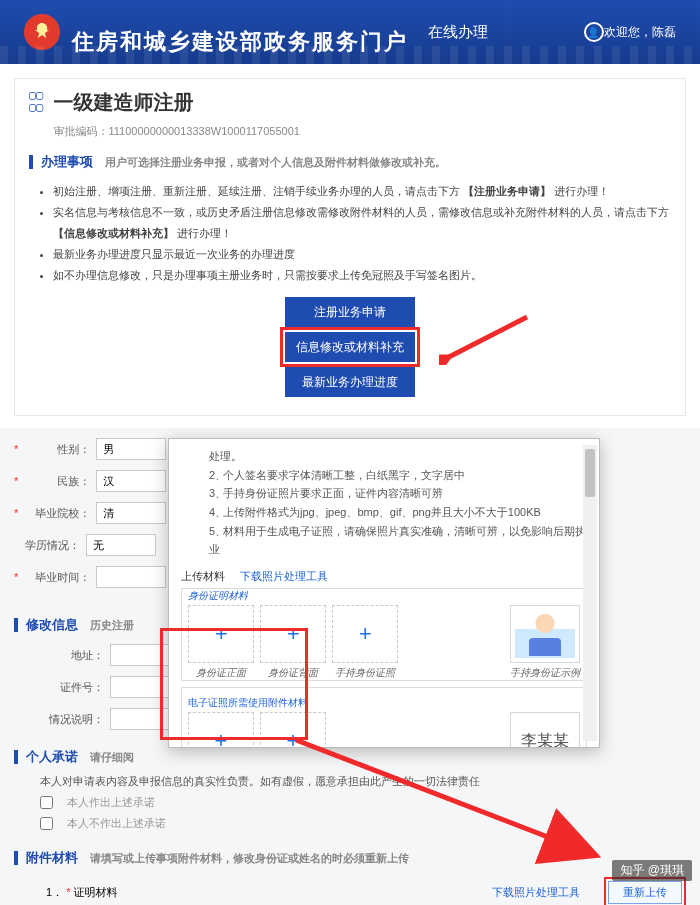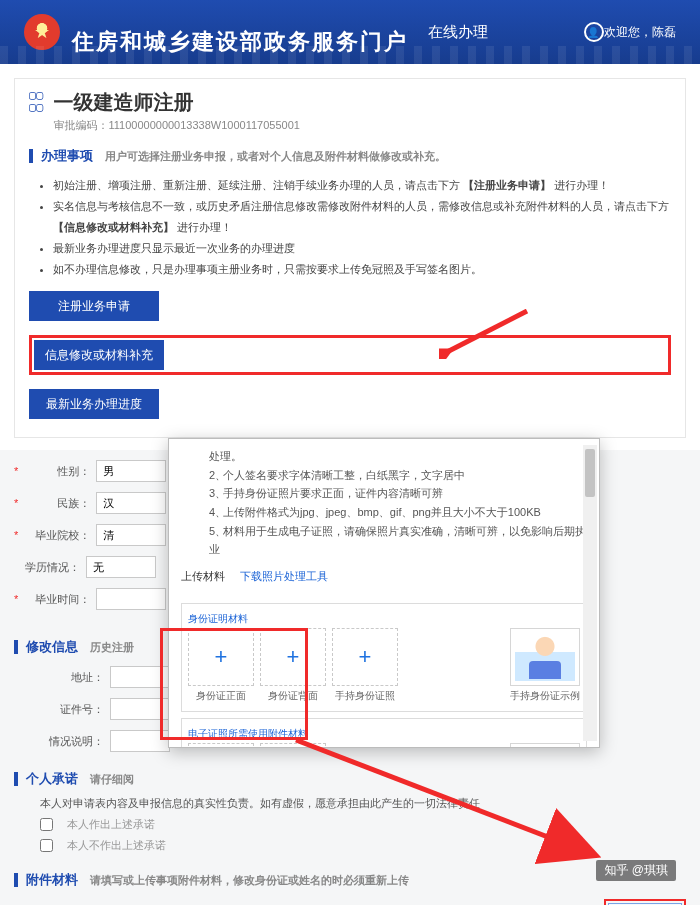--- a/index.html
+++ b/index.html
@@ -71,21 +71,21 @@
   }
   .panel-header {
     display: flex; align-items: flex-start; gap: 10px;
   }
   .qricon {
     font-family: monospace;
     color:#1f4cb0;
     line-height: 1;
   }
   .panel-title { font-size: 20px; font-weight: 700; color:#333; }
-  .panel-sub   { font-size: 11px; color:#888; margin-top:2px; }
+  .panel-sub   { font-size: 11px; color:#888; margin-top:8px; }
 
   .section-head {
     margin-top: 14px;
     font-size: 13px; font-weight: 700;
     color:#1f4cb0;
     display:flex; align-items:center; gap:8px;
   }
   .section-head::before{
     content:""; width:4px; height:14px; background:#1f4cb0;
   }
@@ -98,21 +98,21 @@
     list-style: disc;
     margin-left: 24px;
     font-size: 11px;
     color:#444;
     line-height: 1.9;
   }
   .notes b { font-weight:700;text-align:center; }
 
   .btn-col {
     margin-top: 12px;
-    display:flex; flex-direction:column; gap:14px;
+    display:flex; flex-direction:column; align-items:center; 
     position:relative;
   }
   .blue-btn {
     width: 130px; height: 30px;
     background:#1f4cb0; color:#fff; border:none;
     font-size:12px; cursor:pointer;
   }
   .highlight-frame{
     border:3px solid #f02a2a;
     padding:2px;
@@ -229,21 +229,21 @@
     pointer-events:none;
   }
 
   
   .arrow-long{
     position:absolute; left:292px; top:736px; width:320px; height:130px;
     pointer-events:none;
   }
 
   .watermark{
-    position:absolute; right:24px; bottom:24px;
+    position:absolute; right:8px; bottom:24px;
     color:#fff; background:rgba(40,40,40,.6);
     font-size:12px; padding:2px 8px; border-radius:2px;
   }
 </style>
 </head>
 <body>
 
 <div class="header">
   <div class="emblem"></div>
   <div class="site-title">住房和城乡建设部政务服务门户</div>
@@ -405,21 +405,21 @@
     <p><span class="idx">2、</span><span>个人签名要求字体清晰工整，白纸黑字，文字居中</span></p>
     <p><span class="idx">3、</span><span>手持身份证照片要求正面，证件内容清晰可辨</span></p>
     <p><span class="idx">4、</span><span>上传附件格式为jpg、jpeg、bmp、gif、png并且大小不大于100KB</span></p>
     <p><span class="idx">5、</span><span>材料用于生成电子证照，请确保照片真实准确，清晰可辨，以免影响后期执业</span></p>
   </div>
 
   <div class="dlg-sec">
     <span class="bar">上传材料</span>
     <a class="link">下载照片处理工具</a>
   </div>
-  <div style="border:1px solid #dcdcdc; padding:8px 6px; margin-top:19px;">
+  <div style="border:1px solid #dcdcdc; padding:0 6px; margin-top:4px;font-style:italic;">
     <div style="color:#1b63d6; font-size:10px;">身份证明材料</div>
     <div style="display:flex; gap:6px; margin-top:2px; align-items:flex-start;">
       <div>
         <div class="upload-box">+</div>
         <div class="upload-cap">身份证正面</div>
       </div>
       <div>
         <div class="upload-box">+</div>
         <div class="upload-cap">身份证背面</div>
       </div>

